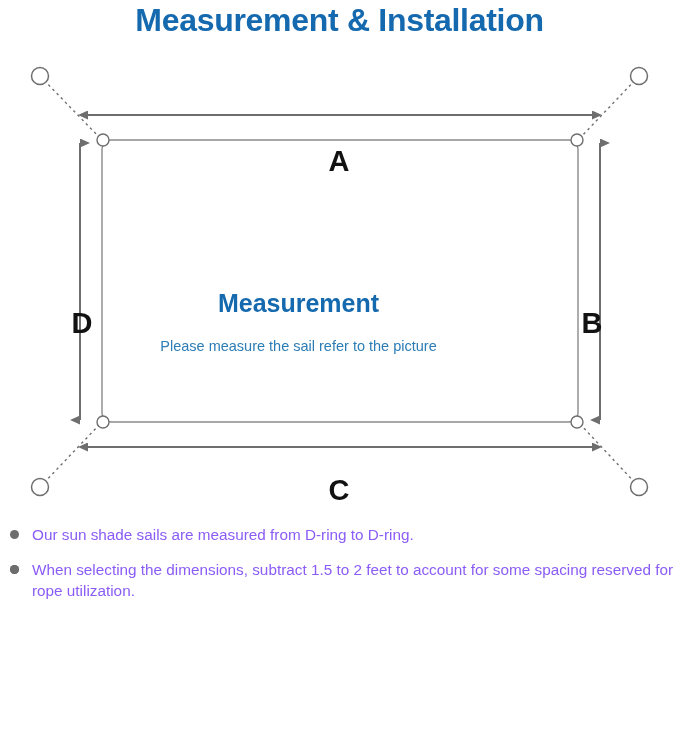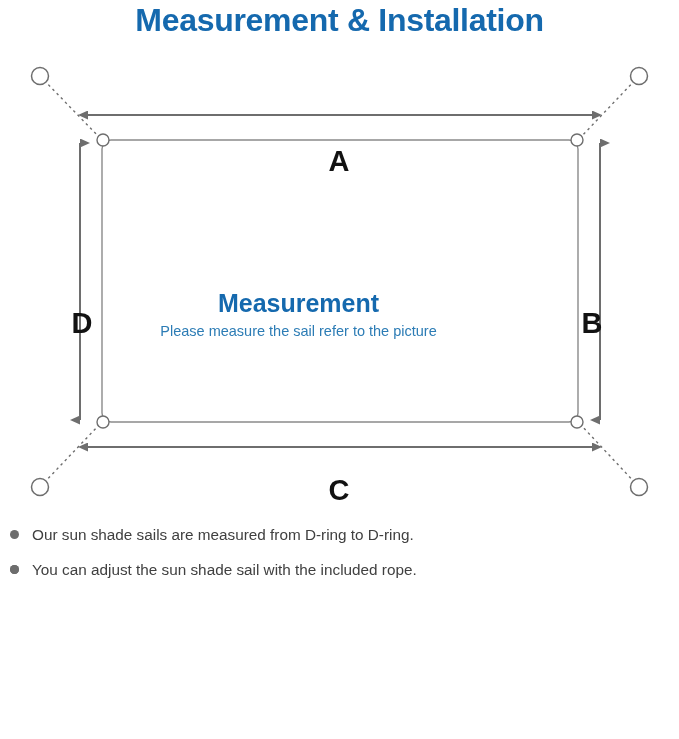--- a/index.html
+++ b/index.html
@@ -59,21 +59,21 @@
     color: #1569ae;
     line-height: 30px;
     white-space: nowrap;
   }
   .center-sub {
     font-family: "Liberation Sans", sans-serif;
     font-size: 14.5px;
     font-weight: normal;
     color: #2c7cb5;
     line-height: 22px;
-    margin-top: 2px;
+    margin-top: 17px;
     white-space: nowrap;
   }
 
   
   .dim-label {
     position: absolute;
     font-family: "Liberation Sans", sans-serif;
     font-weight: bold;
     font-size: 29px;
     color: #121212;
@@ -92,21 +92,21 @@
     top: 524px;
     width: 679px;
   }
   .note-item {
     position: relative;
     padding-left: 32px;
     margin-bottom: 14px;
     font-family: "Liberation Sans", sans-serif;
     font-size: 15.3px;
     line-height: 21px;
-    color: #404040;
+    color: #8b5cf6;
   }
   .note-bullet {
     position: absolute;
     left: 10px;
     top: 6px;
     width: 9px;
     height: 9px;
     border-radius: 50%;
     background: #6d6d6d;
   }
@@ -173,15 +173,15 @@
 <div class="notes">
   <div class="note-item">
     <span class="note-bullet"></span>
     <span>Our sun shade sails are measured from D-ring to D-ring.</span>
   </div>
   <div class="note-item">
     <span class="note-bullet"></span>
   </div>
   <div class="note-item">
     <span class="note-bullet"></span>
-    <span>You can adjust the sun shade sail with the included rope.</span>
+    <span>When selecting the dimensions, subtract 1.5 to 2 feet to account for some spacing reserved for rope utilization.</span>
   </div>
 </div>
 
 </body></html>

